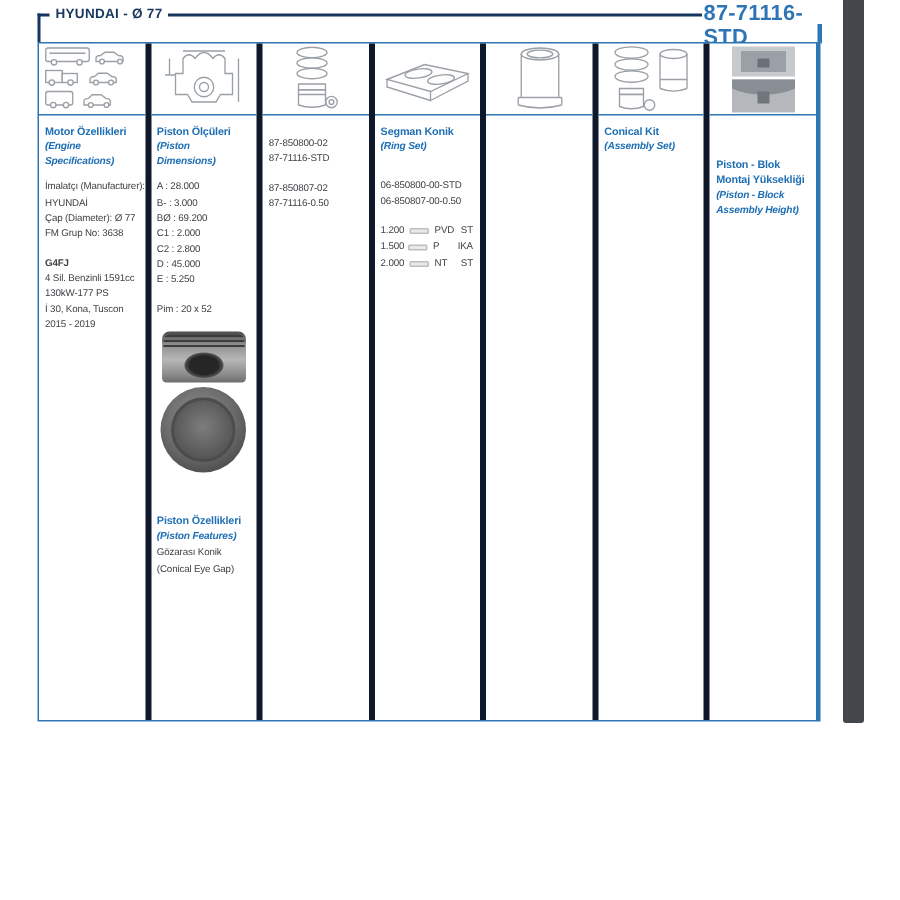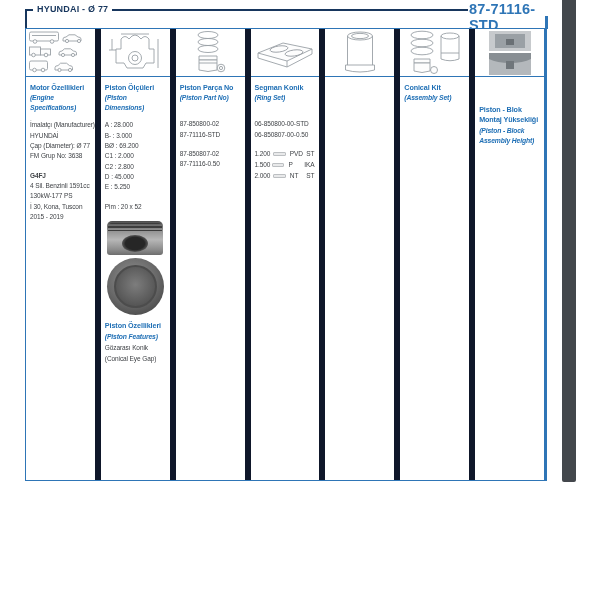--- a/index.html
+++ b/index.html
@@ -11,21 +11,21 @@
   .bracket-left { position:absolute; left:25px; top:9px; width:2px; height:19px; background:#17365D; }
   .bracket-right{ position:absolute; left:545px; top:16px; width:3px; height:13px; background:#2E75B6; }
   .brand { position:absolute; left:33px; top:4px; background:#fff; padding:0 4px; font-size:9px; font-weight:700; color:#17365D; letter-spacing:.2px; }
   .part-no { position:absolute; left:469px; top:1px; width:90px; font-size:14.5px; font-weight:700; color:#2E75B6; letter-spacing:.2px; }
 
   
   .edge-bar { position:absolute; left:562px; top:0; width:14px; height:482px; background:#43474C; border-radius:0 0 2px 2px; }
 
   
   .table { position:absolute; left:25px; top:28px; width:522px; height:453px; display:flex; border:1px solid #2E75B6; border-right-width:3px; background:#fff; }
-  .col { flex:1 1 0; border-right:6px solid #0f172a; display:flex; flex-direction:column; overflow:hidden; min-width:0; }
+  .col { flex:1 1 0; border-right:4px solid #0f172a; display:flex; flex-direction:column; overflow:hidden; min-width:0; }
   .col:last-child { border-right:none;gap:22px; }
   .icon-cell { height:48px; flex:0 0 48px; border-bottom:1px solid #2E75B6; display:flex; align-items:center; justify-content:center; overflow:hidden; }
   .head { padding:6px 4px 2px; }
   .c-title { font-size:7.2px; font-weight:700; color:#1F6FB5; line-height:1.45; letter-spacing:-.1px; }
   .c-sub   { font-size:6.8px; font-weight:600; font-style:italic; color:#1F6FB5; line-height:1.45; letter-spacing:-.15px; }
   .body { padding:5px 4px 2px; font-size:6.5px; color:#3f4246; letter-spacing:-.1px; }
   .ln { line-height:1.6; white-space:nowrap; }
   .gap { margin-top:9px; }
   .bold { font-weight:700; }
 
@@ -48,21 +48,21 @@
     width:26px; height:17px; border-radius:50%;
     background:radial-gradient(ellipse at center,#262626 0 52%,#5a5a5a 72%, rgba(0,0,0,0) 74%); }
   .photo-crown { width:57px; height:57px; border-radius:50%; margin:3px auto 4px; position:relative;
     background:radial-gradient(circle at 45% 38%,#939393,#696969 52%,#3a3a3a 96%); }
   .photo-crown::before { content:""; position:absolute; inset:7px; border-radius:50%; border:2px solid #4c4c4c;
     background:radial-gradient(circle at 50% 45%,#7d7d7d,#575757 70%); }
 
   .feat-title { font-size:7.2px; font-weight:700; color:#1F6FB5; line-height:1.45; letter-spacing:-.1px; }
   .feat-sub { font-size:6.8px; font-weight:600; font-style:italic; color:#1F6FB5; line-height:1.45; letter-spacing:-.15px; }
   .feat-ln { font-size:6.5px; color:#3f4246; line-height:1.55; margin-top:1px; letter-spacing:-.1px; }
-  .feat-wrap { padding:2px 4px; }
+  .feat-wrap { padding:2px 4px;margin-top:21px; }
 </style>
 </head>
 <body>
 
 <div class="canvas">
 
   <div class="top-rule"></div>
   <div class="bracket-left"></div>
   <div class="bracket-right"></div>
   <div class="brand">HYUNDAI - Ø 77</div>
@@ -155,24 +155,20 @@
           <ellipse class="nf" cx="19" cy="5" rx="10" ry="3.5"></ellipse>
           <ellipse class="nf" cx="19" cy="12" rx="10" ry="3.5"></ellipse>
           <ellipse class="nf" cx="19" cy="19" rx="10" ry="3.5"></ellipse>
           <path d="M10,26 h18 v4 h-18 z"></path>
           <path d="M10,30 h18 v10 q-9,3 -18,0 z"></path>
           <line class="nf" x1="10" y1="33" x2="28" y2="33"></line>
           <circle cx="32" cy="38" r="3.8"></circle>
           <circle class="nf" cx="32" cy="38" r="1.6"></circle>
         </svg>
       </div>
-      <div class="head">
-        <div class="c-title">Piston Parça No</div>
-        <div class="c-sub">(Piston Part No)</div>
-      </div>
       <div class="body">
         <div class="ln gap">87-850800-02</div>
         <div class="ln">87-71116-STD</div>
         <div class="ln gap">87-850807-02</div>
         <div class="ln">87-71116-0.50</div>
       </div>
     </div>
 
     <div class="col">
       <div class="icon-cell">

